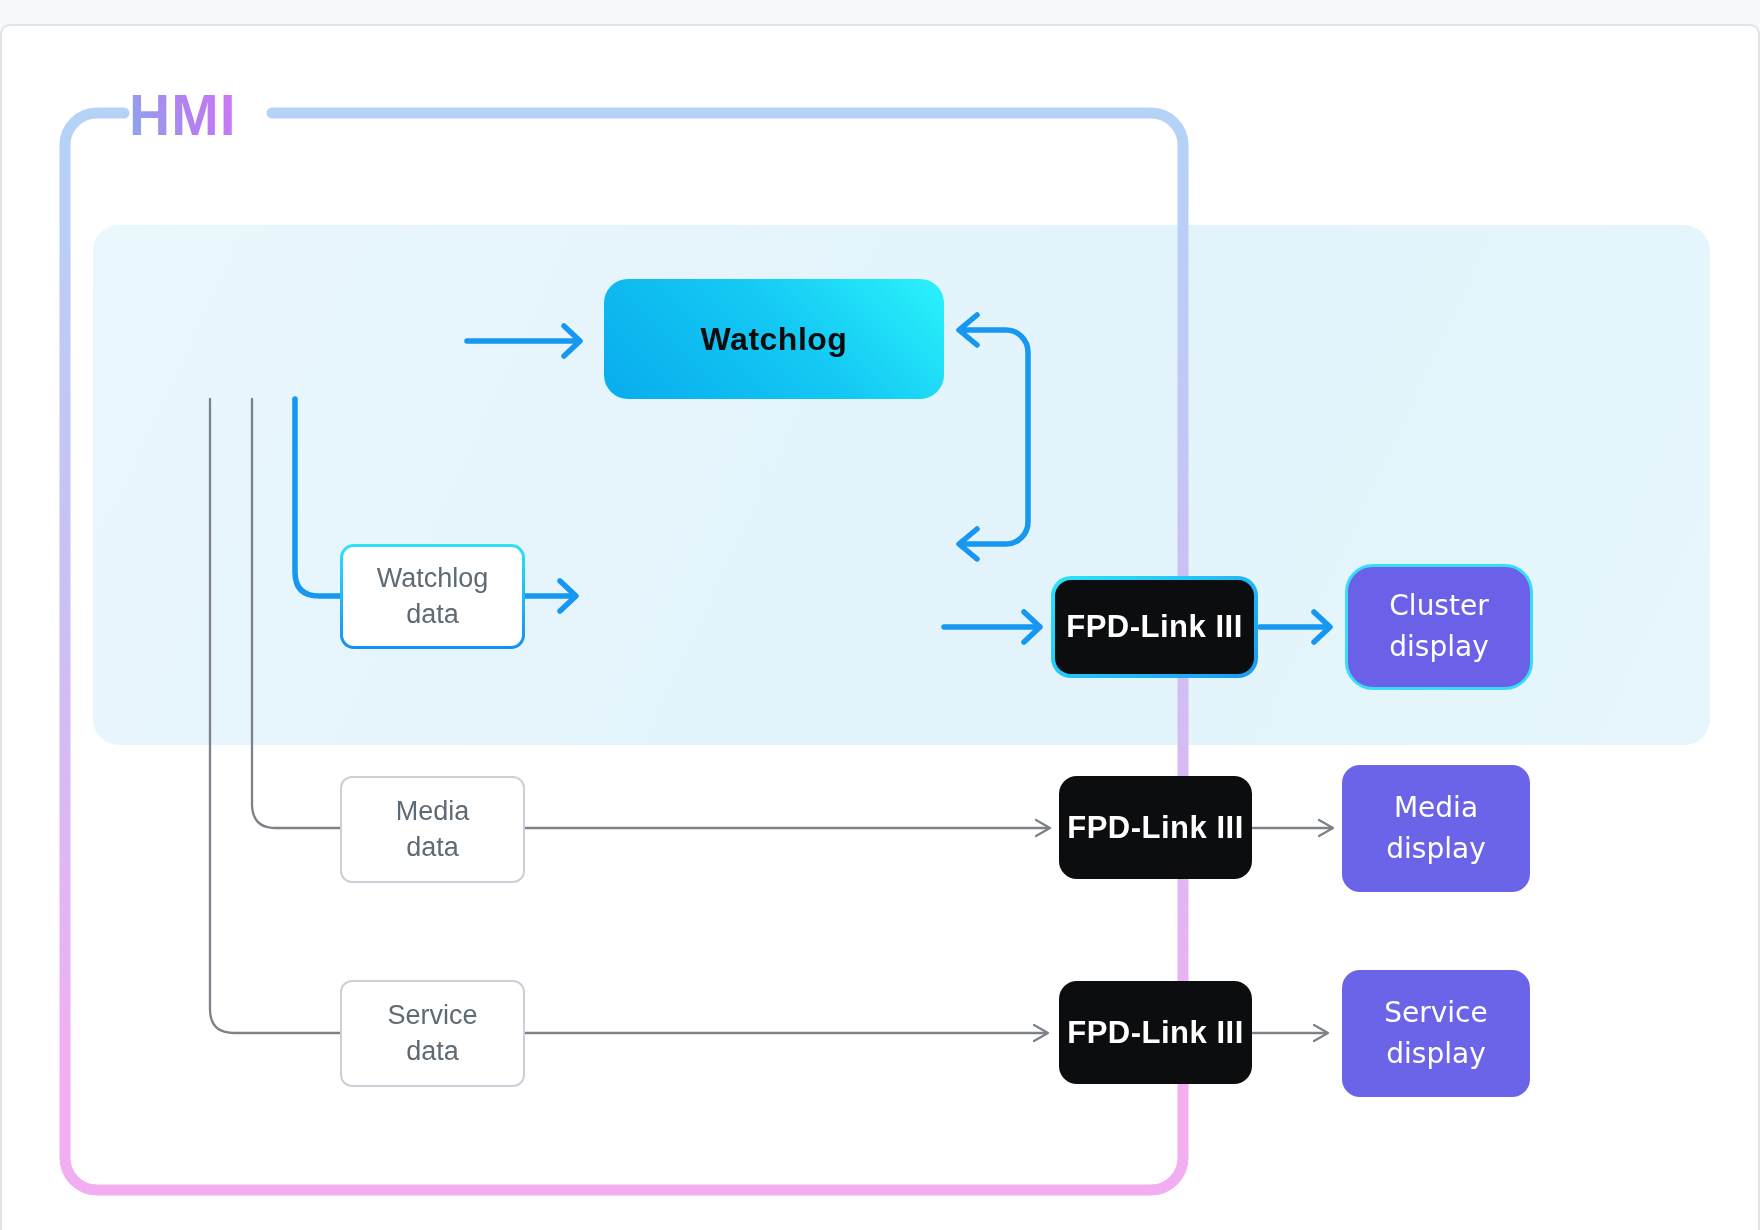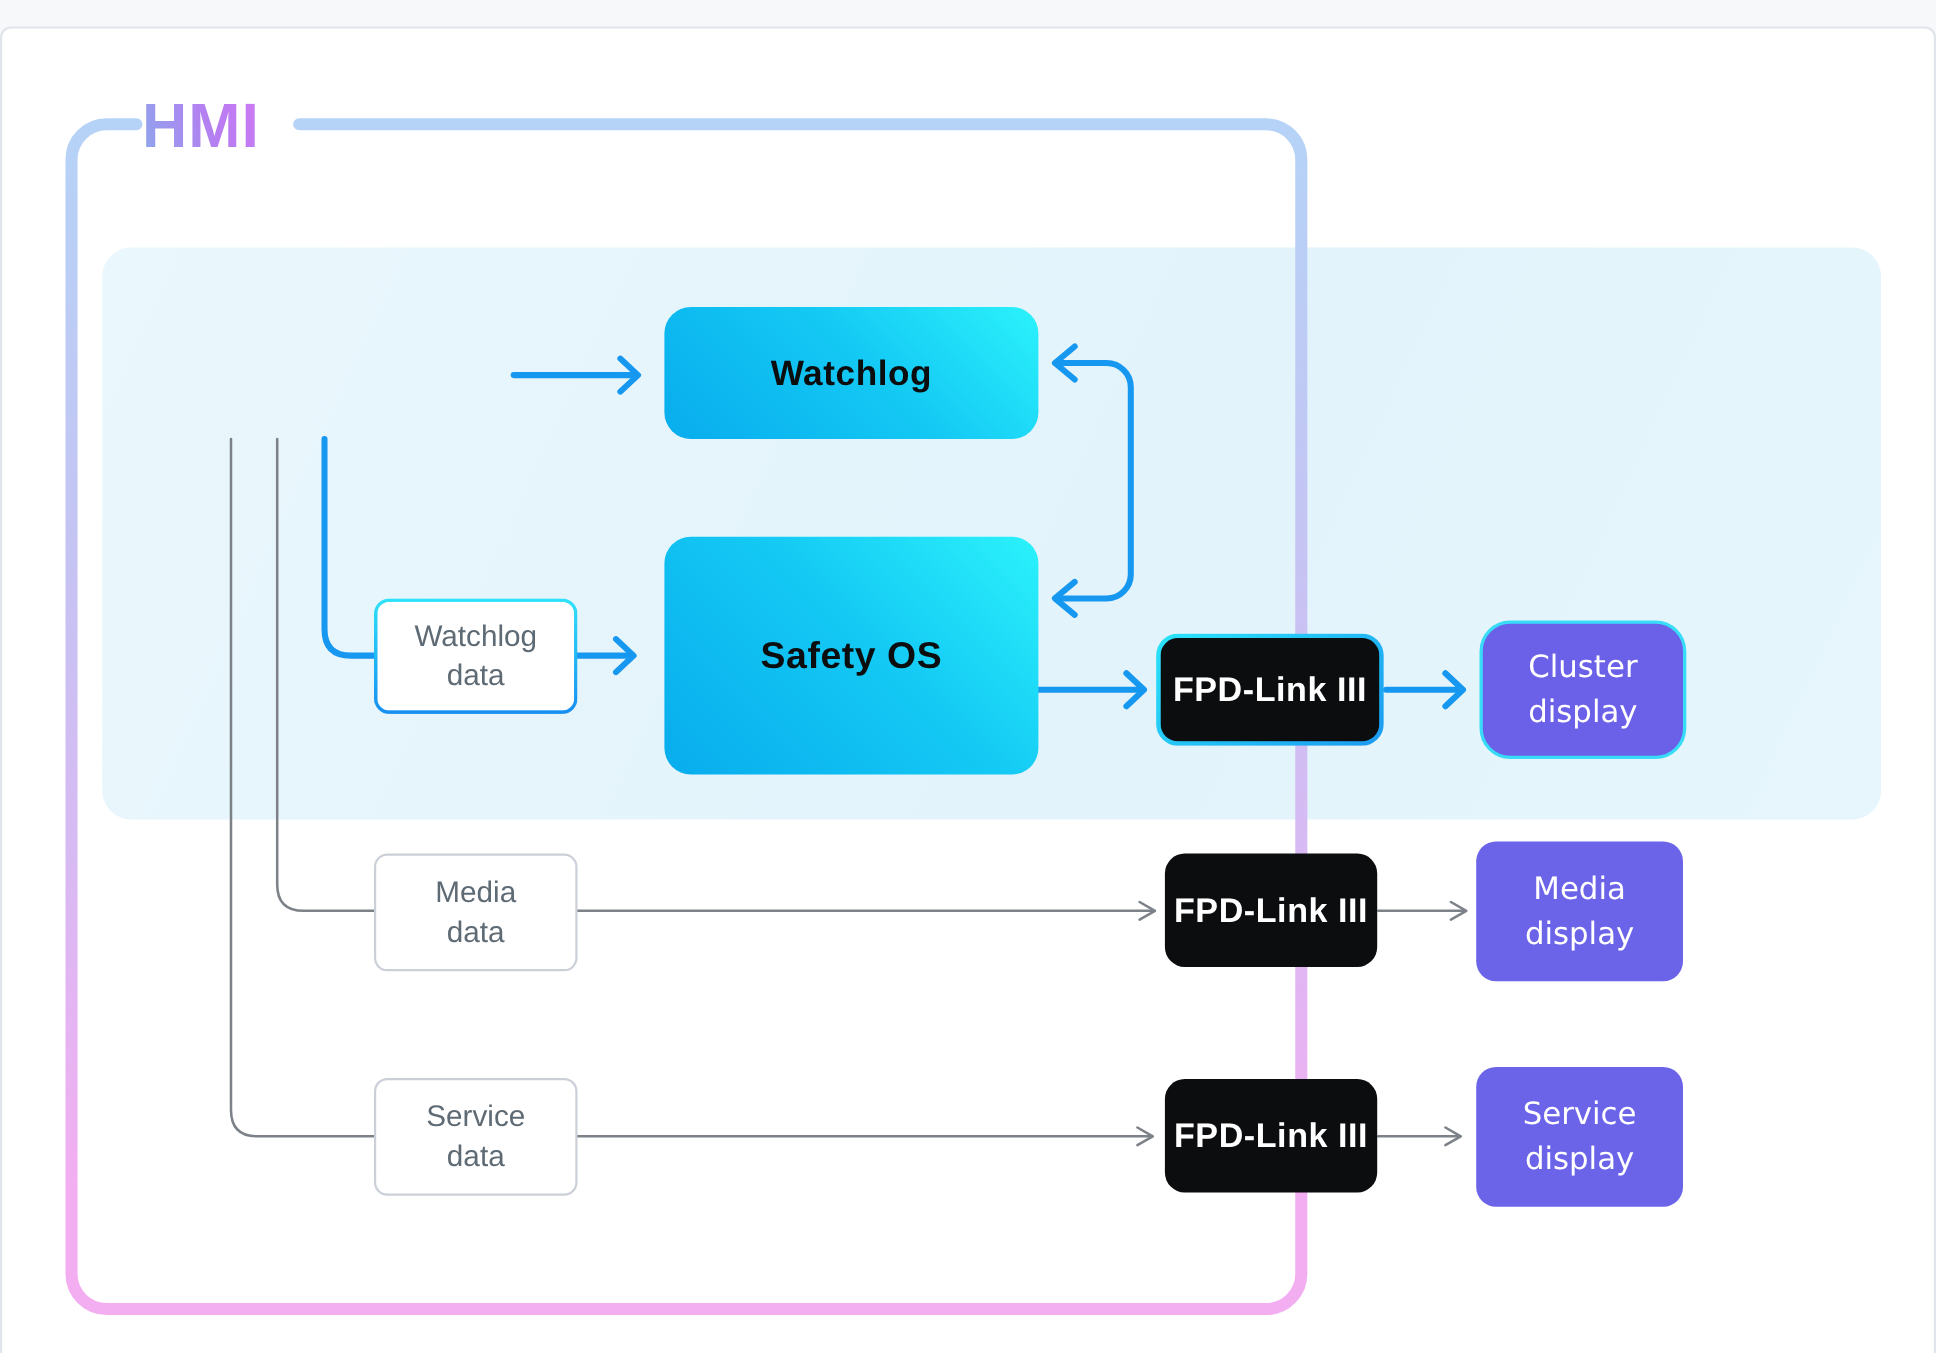--- a/index.html
+++ b/index.html
@@ -98,21 +98,20 @@
       <path d="M 1251 1007 H 1324"></path>
       <path d="M 1312 999 L 1326 1007 L 1312 1015"></path>
     </g>
   </svg>
 
   <div class="hmi-label">HMI</div>
 
 
   <div class="node cyan-node" style="left:602px;top:253px;width:340px;height:120px;">Watchlog</div>
 
-  <div class="node cyan-node" style="left:602px;top:462px;width:340px;height:216px;font-size:34px;">Safety OS</div>
 
   <div class="node dashboard-node" style="left:338px;top:518px;width:185px;height:105px;">Watchlog
 data</div>
 
   <div class="node fpd-node bordered" style="left:1049px;top:550px;width:207px;height:102px;">FPD-Link III</div>
 
   <div class="node display-node bordered" style="left:1343px;top:538px;width:188px;height:126px;">Cluster
 display</div>
 
   <div class="node data-node" style="left:338px;top:750px;width:185px;height:107px;">Media

